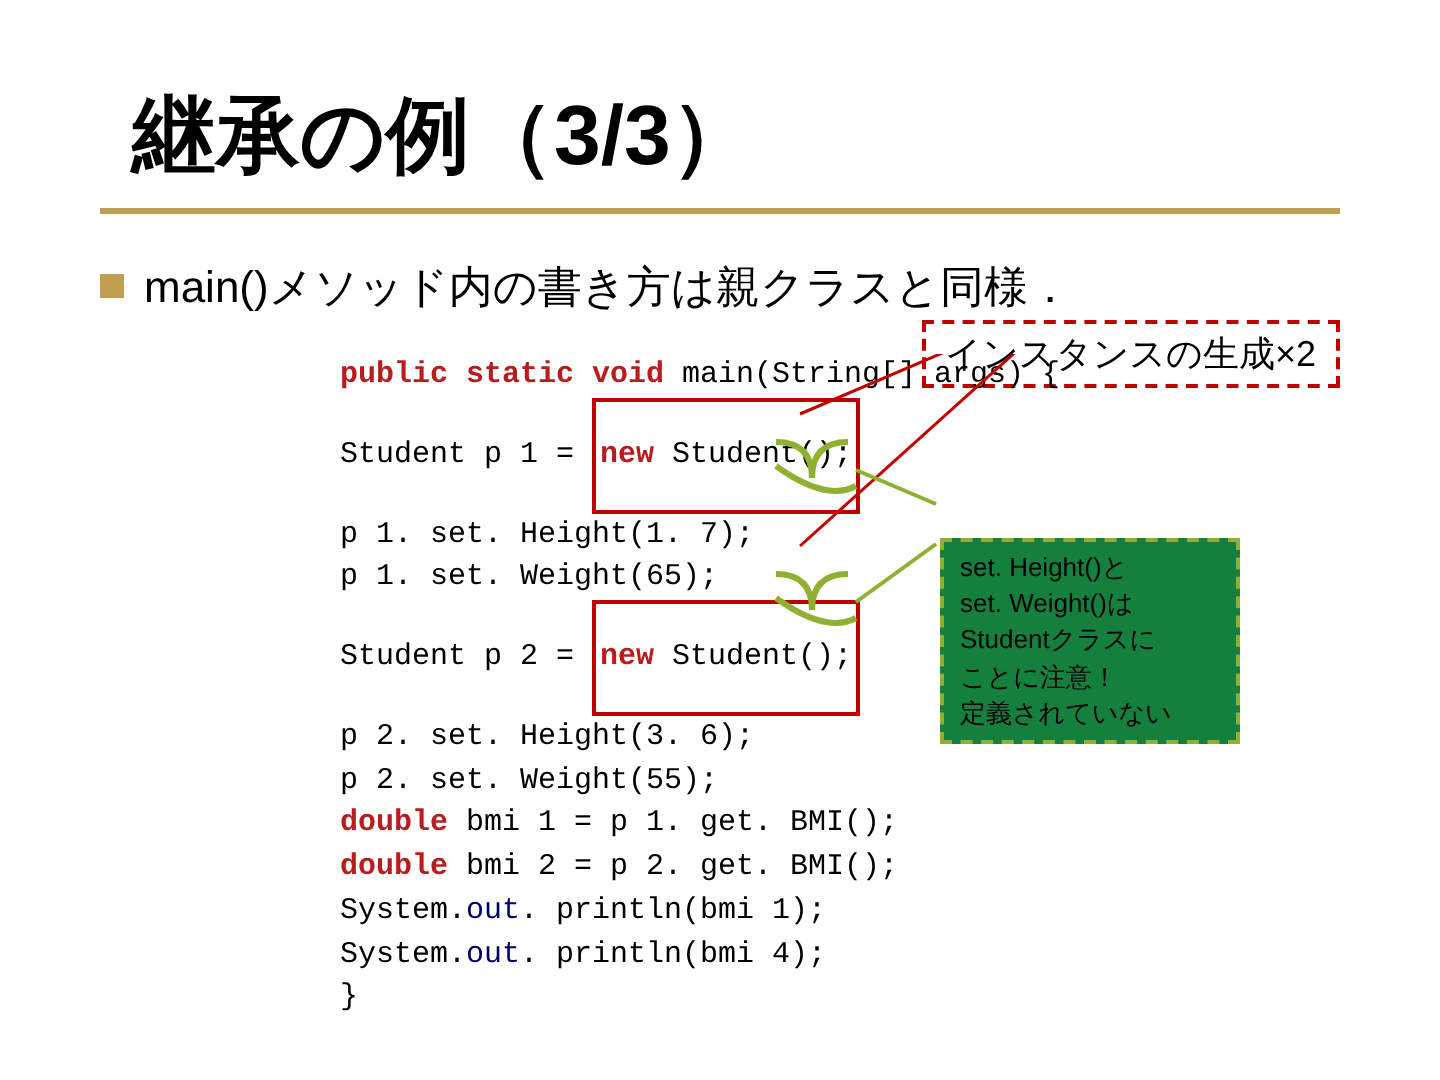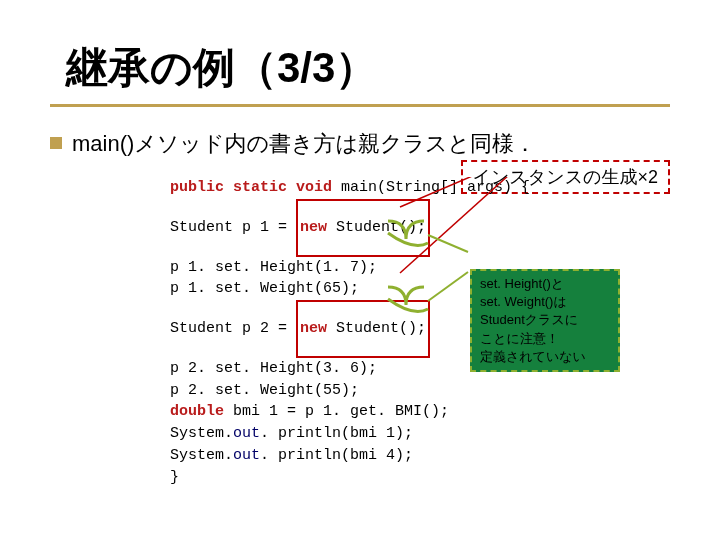--- a/index.html
+++ b/index.html
@@ -95,20 +95,21 @@
 
 <div class="code-block">
   <div><span class="kw">public static void</span><span> main(String[] args) {</span></div>
   <div><span>    Student p 1 = </span><span class="redbox"><span class="kw">new</span><span> Student();</span></span></div>
   <div>    p 1. set. Height(1. 7);</div>
   <div>    p 1. set. Weight(65);</div>
   <div><span>    Student p 2 = </span><span class="redbox"><span class="kw">new</span><span> Student();</span></span></div>
   <div>    p 2. set. Height(3. 6);</div>
   <div>    p 2. set. Weight(55);</div>
   <div><span>    </span><span class="kw">double</span><span> bmi 1 = p 1. get. BMI();</span></div>
+  <div><span>    </span><span class="kw">double</span><span> bmi 2 = p 2. get. BMI();</span></div>
   <div><span>    System.</span><span class="obj">out</span><span>. println(bmi 1);</span></div>
   <div><span>    System.</span><span class="obj">out</span><span>. println(bmi 4);</span></div>
   <div>}</div>
 
   <div class="callout2">
     <div>set. Height()と</div>
     <div>set. Weight()は</div>
     <div>Studentクラスに</div>
     <div>ことに注意！</div>
     <div>定義されていない</div>

